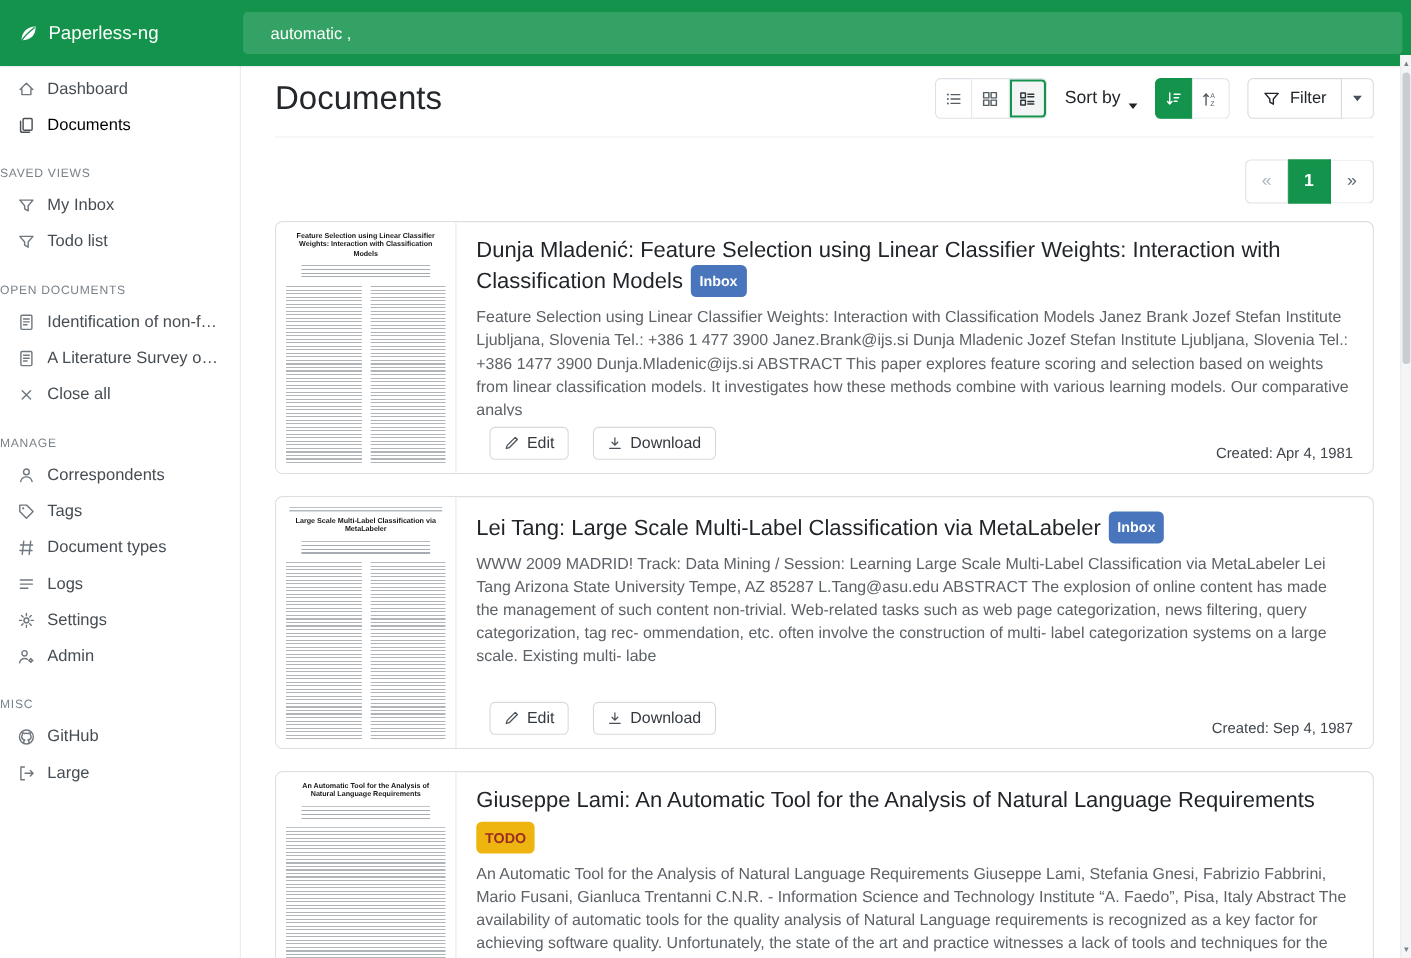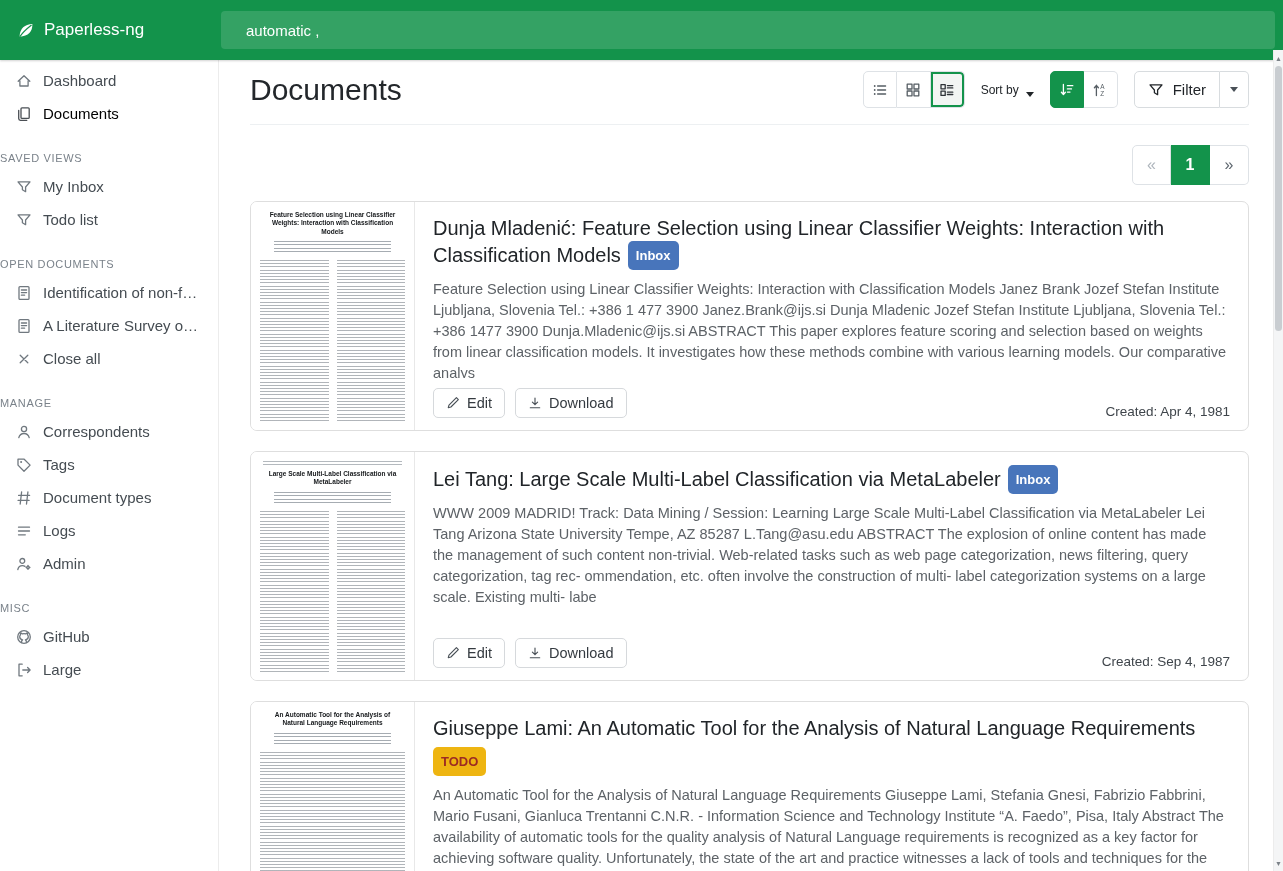--- a/index.html
+++ b/index.html
@@ -48,21 +48,21 @@
 
   .btn-group{display:inline-flex;border-radius:5px;}
   .icon-btn{width:34px;height:37px;display:flex;align-items:center;justify-content:center;
     background:#fff;border:1px solid var(--border);border-left-width:0;color:#565e64;cursor:pointer;}
   .btn-group .icon-btn:first-child{border-left-width:1px;border-radius:5px 0 0 5px;}
   .btn-group .icon-btn:last-child{border-radius:0 5px 5px 0;}
   .icon-btn.active-view{box-shadow:inset 0 0 0 2px var(--green);background:#f2f5f3;color:#2e3338;position:relative;z-index:1;}
   .icon-btn.active-green{background:var(--green);border-color:var(--green);color:#fff;}
 
   .sortby-btn{display:flex;align-items:flex-end;gap:7px;background:none;border:none;
-    font-size:12px;color:var(--text);cursor:pointer;font-family:inherit;}
+    font-size:16px;color:var(--text);cursor:pointer;font-family:inherit;}
   .caret{width:0;height:0;border-left:4px solid transparent;border-right:4px solid transparent;
     border-top:5px solid currentColor;}
 
   .filter-group{display:inline-flex;}
   .filter-btn{display:flex;align-items:center;gap:9px;background:#fff;border:1px solid #d8dcdf;
     border-radius:5px 0 0 5px;padding:0 13px;height:37px;font-size:15px;color:var(--text);
     cursor:pointer;font-family:inherit;}
   .filter-caret{width:29px;height:37px;background:#fff;border:1px solid #d8dcdf;border-left:none;
     border-radius:0 5px 5px 0;display:flex;align-items:center;justify-content:center;color:#495057;cursor:pointer;}
 
@@ -94,21 +94,21 @@
   .card-title a{color:inherit;text-decoration:none;cursor:pointer;}
   .badge{display:inline-block;font-size:13px;font-weight:bold;line-height:1;
     padding:8px 8px;border-radius:5px;vertical-align:2px;cursor:pointer;}
   .badge-inbox{background:#4875bb;color:#fff;margin-left:7px;}
   .badge-todo{background:#eeb511;color:#9c2b23;}
   .badge-row{margin-top:6px;}
   .snippet{margin-top:9px;font-size:14.5px;line-height:1.45;color:#5d6267;
     overflow:hidden;}
   .card-actions{margin-top:auto;display:flex;gap:10px;padding-top:10px;}
   .btn-sm{display:inline-flex;align-items:center;gap:7px;background:#fff;border:1px solid #d6d9dc;
-    border-radius:5px;padding:6px 12px;font-size:14.5px;color:#343a40;cursor:pointer;font-family:inherit;}
+    border-radius:5px;padding:6px 12px;font-size:14.5px;color:#343a40;cursor:pointer;font-family:inherit;margin-left:12px;}
   .btn-sm .icn{color:#495057;}
   .btn-sm .icn svg{width:14px;height:14px;}
   .created{position:absolute;right:18px;bottom:11px;font-size:13.5px;color:#3f454b;}
 
   
   .scrollbar{position:fixed;top:50px;right:0;bottom:0;width:10px;background:#f4f5f6;border-left:1px solid #ececec;z-index:30;}
   .sb-arrow{position:absolute;left:0;right:0;height:12px;display:flex;align-items:center;justify-content:center;
     font-size:7px;color:#7c8288;cursor:pointer;}
   .sb-arrow.up{top:2px;}
   .sb-arrow.down{bottom:2px;}
@@ -224,20 +224,29 @@
     </span>
     <span class="lbl">Document types</span>
   </a>
   <a class="nav-item">
     <span class="icn">
       <svg viewBox="0 0 16 16">
           <path d="M2.5 4.2h11M2.5 8h11M2.5 11.8h6.8"></path>
         </svg>
     </span>
     <span class="lbl">Logs</span>
+  </a>
+  <a class="nav-item">
+    <span class="icn">
+      <svg viewBox="0 0 16 16">
+          <circle cx="8" cy="8" r="2.2"></circle>
+          <path d="M8 1.7v2M8 12.3v2M1.7 8h2M12.3 8h2M3.6 3.6 5 5M11 11l1.4 1.4M12.4 3.6 11 5M5 11l-1.4 1.4"></path>
+        </svg>
+    </span>
+    <span class="lbl">Settings</span>
   </a>
   <a class="nav-item">
     <span class="icn">
       <svg viewBox="0 0 16 16">
           <circle cx="6.3" cy="4.9" r="2.4"></circle>
           <path d="M1.8 13.5c.6-2.6 2.4-3.9 4.6-3.9 1 0 1.9.3 2.6.8"></path>
           <circle cx="12" cy="11.4" r="1.2"></circle>
           <path d="M12 9.5v.7M12 12.6v.7M10.1 11.4h.7M13.2 11.4h.7"></path>
         </svg>
     </span>

